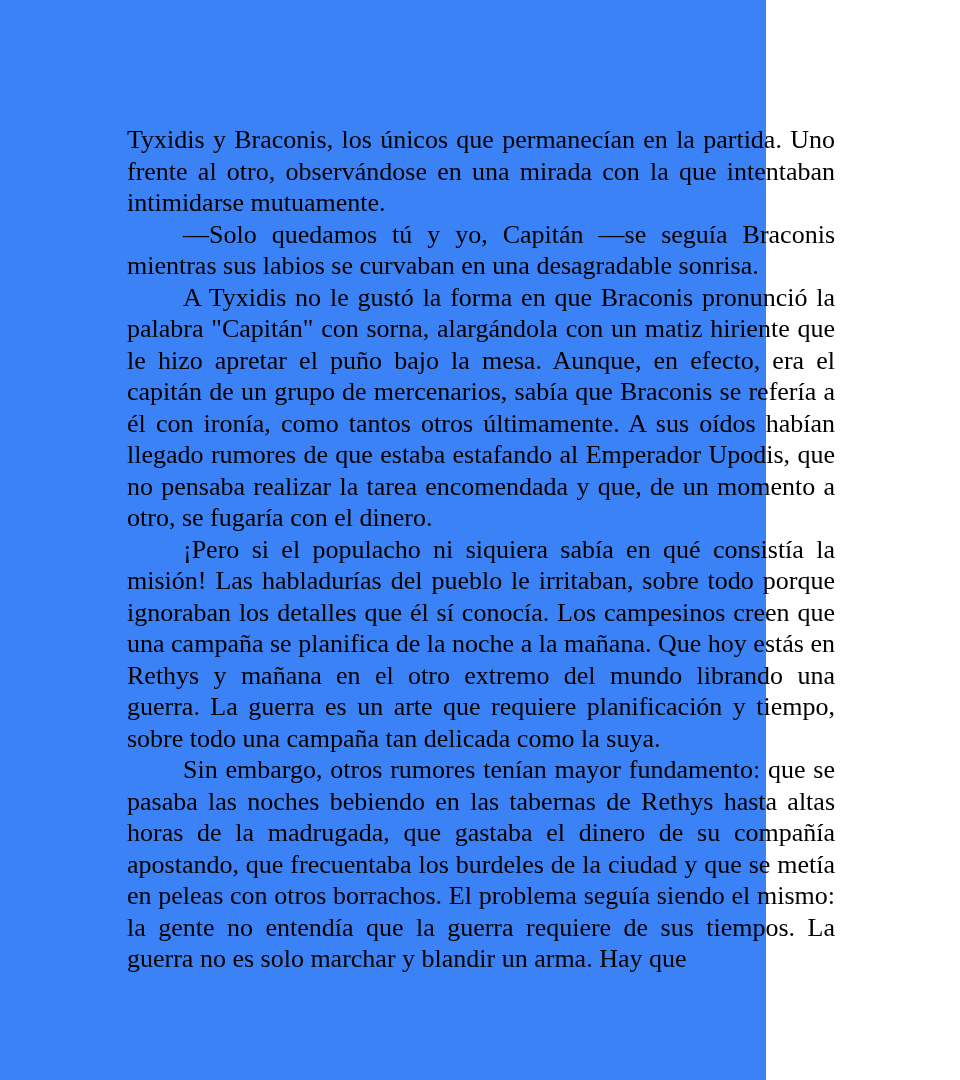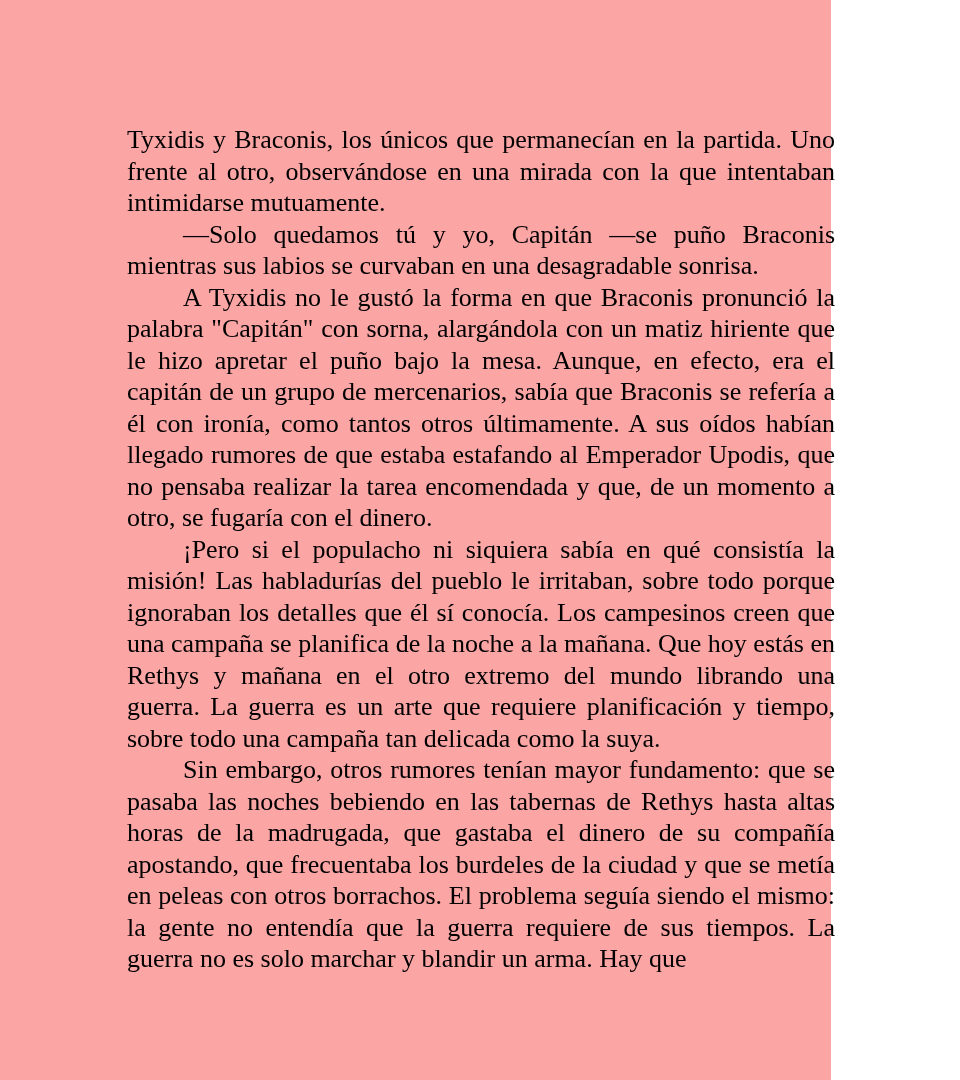--- a/index.html
+++ b/index.html
@@ -10,23 +10,23 @@
   body {
     width: 960px;
     height: 1080px;
     overflow: hidden;
     position: relative;
   }
   .page {
     position: absolute;
     top: 0;
     left: 0;
-    width: 831px;
+    width: 766px;
     height: 1080px;
-    background: #fca5a5;
+    background: #3b82f6;
     box-sizing: border-box;
     padding: 124px 125px 0 127px;
   }
   .text-block {
     width: 708px;
     font-family: "Liberation Serif", serif;
     font-size: 26px;
     line-height: 31.5px;
     color: #000000;
     text-align: justify;
@@ -41,18 +41,18 @@
   .text-block p.no-indent {
     text-indent: 0;
   }
 </style>
 </head>
 <body>
 
 <div class="page">
   <div class="text-block">
     <p class="no-indent">Tyxidis y Braconis, los únicos que permanecían en la partida. Uno frente al otro, observándose en una mirada con la que intentaban intimidarse mutuamente.</p>
-    <p>—Solo quedamos tú y yo, Capitán —se puño Braconis mientras sus labios se curvaban en una desagradable sonrisa.</p>
+    <p>—Solo quedamos tú y yo, Capitán —se seguía Braconis mientras sus labios se curvaban en una desagradable sonrisa.</p>
     <p>A Tyxidis no le gustó la forma en que Braconis pronunció la palabra "Capitán" con sorna, alargándola con un matiz hiriente que le hizo apretar el puño bajo la mesa. Aunque, en efecto, era el capitán de un grupo de mercenarios, sabía que Braconis se refería a él con ironía, como tantos otros últimamente. A sus oídos habían llegado rumores de que estaba estafando al Emperador Upodis, que no pensaba realizar la tarea encomendada y que, de un momento a otro, se fugaría con el dinero.</p>
     <p>¡Pero si el populacho ni siquiera sabía en qué consistía la misión! Las habladurías del pueblo le irritaban, sobre todo porque ignoraban los detalles que él sí conocía. Los campesinos creen que una campaña se planifica de la noche a la mañana. Que hoy estás en Rethys y mañana en el otro extremo del mundo librando una guerra. La guerra es un arte que requiere planificación y tiempo, sobre todo una campaña tan delicada como la suya.</p>
     <p>Sin embargo, otros rumores tenían mayor fundamento: que se pasaba las noches bebiendo en las tabernas de Rethys hasta altas horas de la madrugada, que gastaba el dinero de su compañía apostando, que frecuentaba los burdeles de la ciudad y que se metía en peleas con otros borrachos. El problema seguía siendo el mismo: la gente no entendía que la guerra requiere de sus tiempos. La guerra no es solo marchar y blandir un arma. Hay que</p>
   </div>
 </div>
 
 </body></html>

